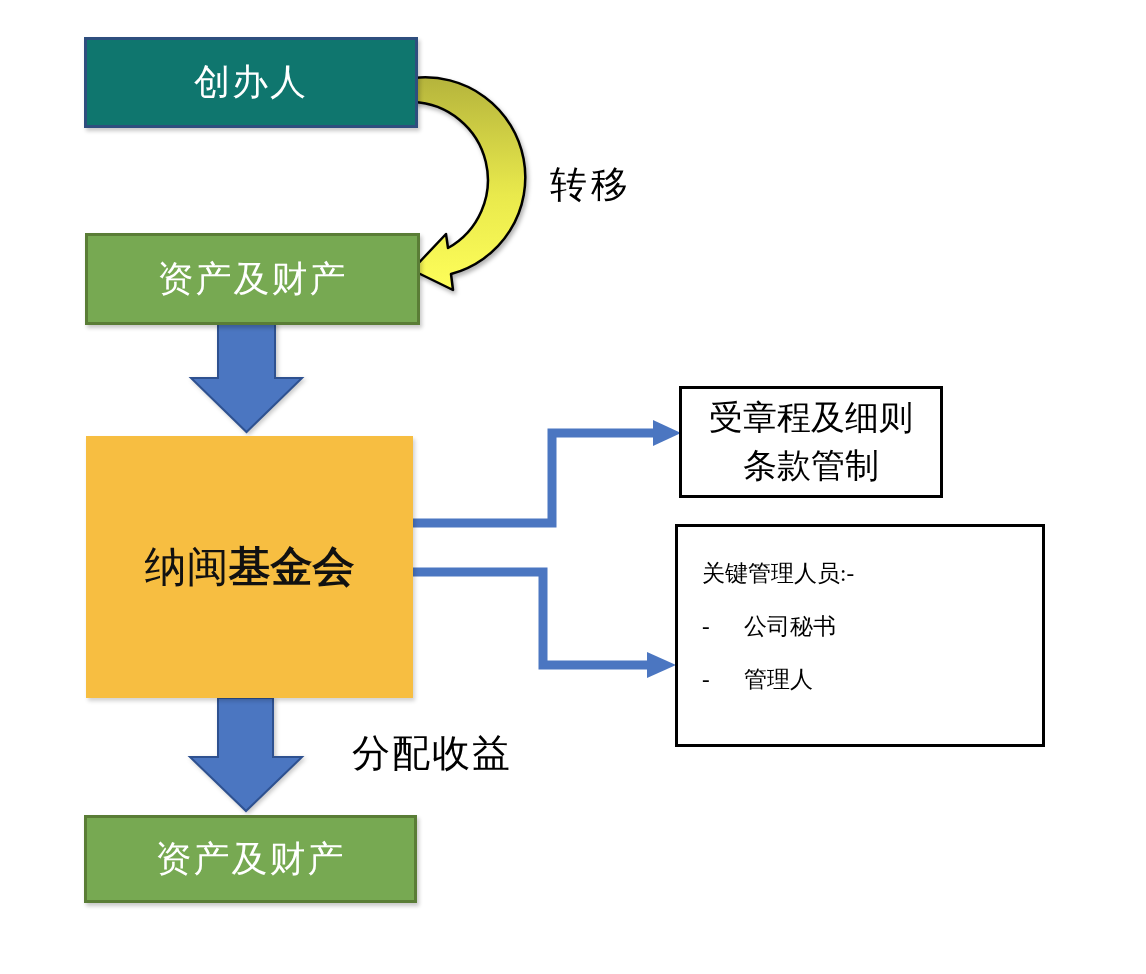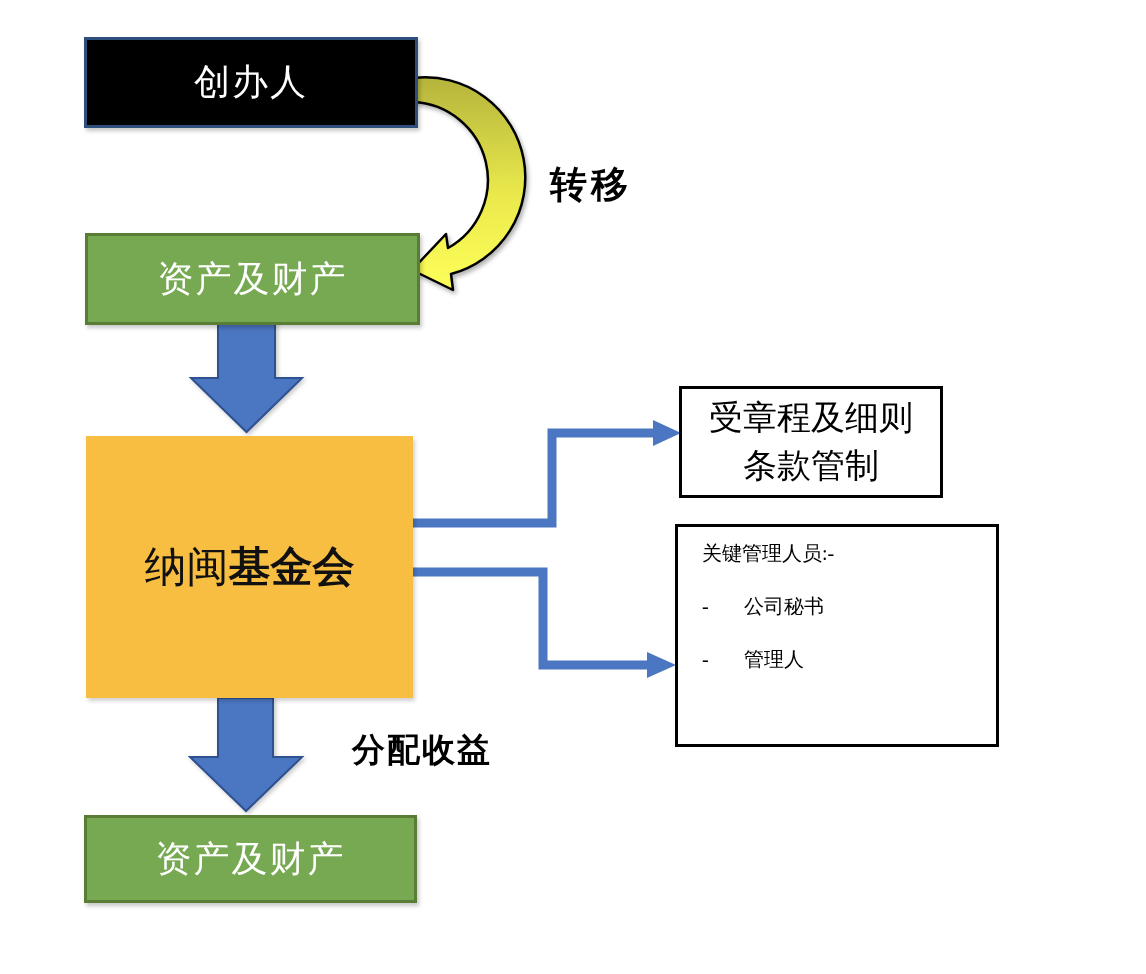--- a/index.html
+++ b/index.html
@@ -21,21 +21,21 @@
     display: flex;
     align-items: center;
     justify-content: center;
     text-align: center;
   }
   .serif { font-family: "Liberation Serif", serif; }
 
   
   .node-founder {
     left: 84px; top: 37px; width: 334px; height: 91px;
-    background: #000000;
+    background: #0f766e;
     border: 3px solid #2E4E7E;
     color: #ffffff;
     font-size: 36px;
     letter-spacing: 2px;
     box-shadow: 2px 3px 4px rgba(0,0,0,0.22);
   }
   .node-assets-top {
     left: 85px; top: 233px; width: 335px; height: 92px;
     background: #77A952;
     border: 3px solid #5A7D36;
@@ -73,43 +73,42 @@
   .node-governance {
     left: 679px; top: 386px; width: 264px; height: 112px;
     background: #ffffff;
     border: 3px solid #000000;
     color: #000000;
     font-size: 34px;
     line-height: 1.42;
     flex-direction: column;
   }
   .node-key-personnel {
-    left: 675px; top: 524px; width: 324px; height: 223px;
+    left: 675px; top: 524px; width: 370px; height: 223px;
     background: #ffffff;
     border: 3px solid #000000;
     color: #000000;
-    font-size: 20px;
+    font-size: 23px;
     align-items: flex-start;
     justify-content: flex-start;
     text-align: left;
-    padding: 0 10px 0 24px;
+    padding: 20px 10px 0 24px;
   }
   .kp-list { width: 100%; }
   .kp-line { line-height: 53px; white-space: nowrap; }
   .kp-bullet { display: inline-block; width: 42px; }
 
   
   .edge-label {
     position: absolute;
     color: #000000;
     white-space: nowrap;
-    font-weight: bold;
   }
   .label-transfer  { left: 550px; top: 160px; font-size: 37px; letter-spacing: 4px; }
-  .label-distribution { left: 352px; top: 728px; font-size: 33px; letter-spacing: 2px; }
+  .label-distribution { left: 352px; top: 728px; font-size: 38px; letter-spacing: 2px; }
 
   
   .arrow-layer {
     position: absolute;
     left: 0; top: 0;
     width: 1146px; height: 974px;
     pointer-events: none;
   }
   .soft-shadow { filter: drop-shadow(2px 3px 2px rgba(0,0,0,0.30)); }
   .soft-shadow-light { filter: drop-shadow(2px 2px 2px rgba(0,0,0,0.22)); }

